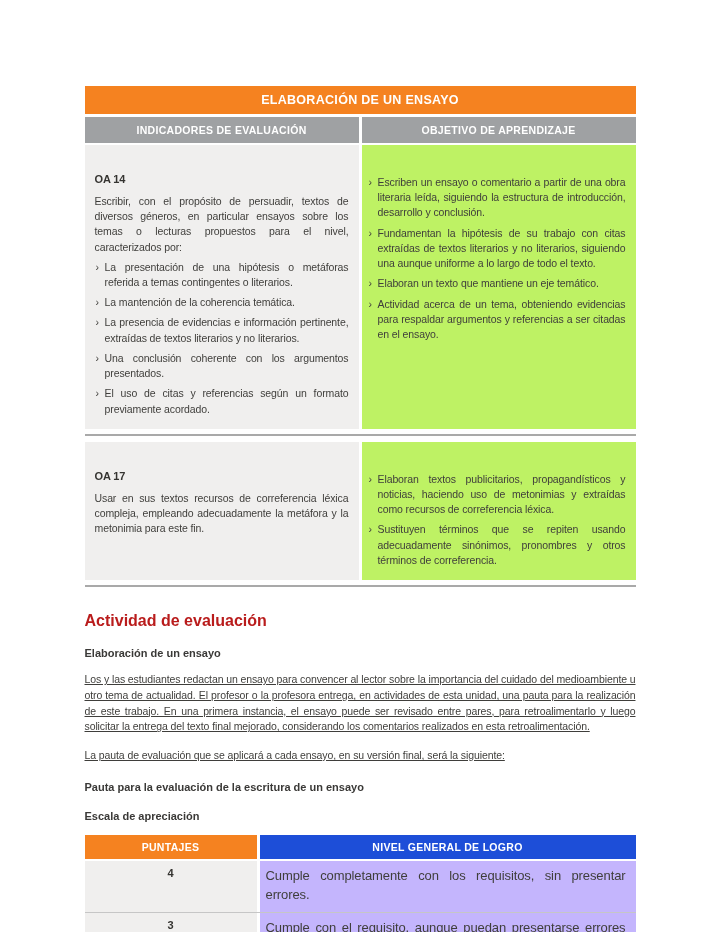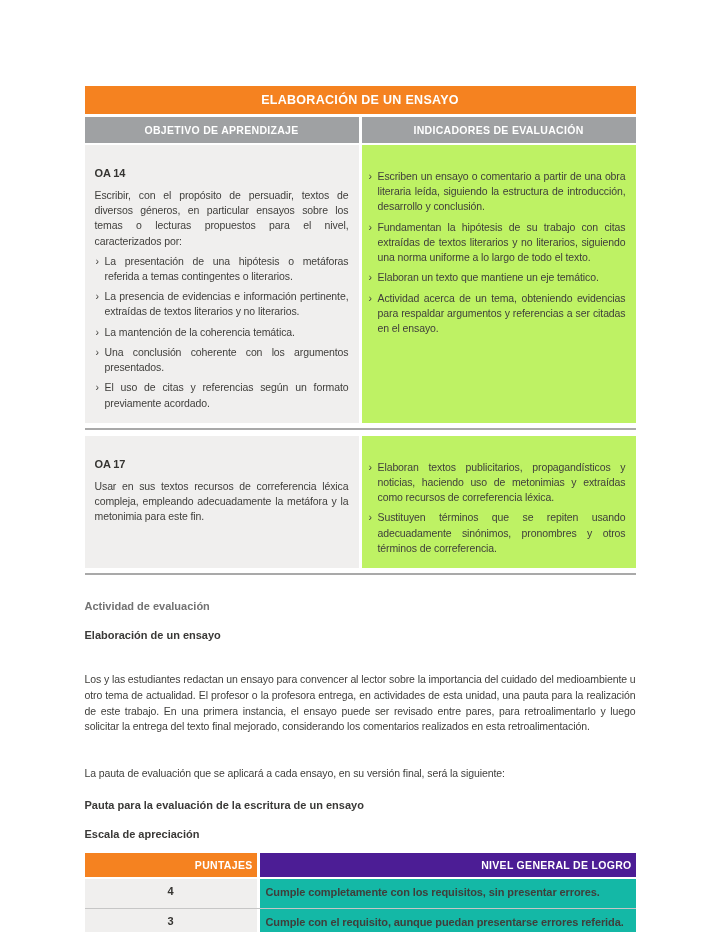--- a/index.html
+++ b/index.html
@@ -19,85 +19,85 @@
   }
   .headrow { display: grid; grid-template-columns: 1fr 1fr; column-gap: 3px; margin-top: 3px; }
   .head {
     background: #9fa1a3; color: #ffffff; text-align: center;
     font-size: 10.5px; font-weight: bold; letter-spacing: .3px;
     padding: 7px 4px;
   }
   .t1-grid { display: grid; grid-template-columns: 1fr 1fr; column-gap: 3px; margin-top: 2px; }
   .cell {
     font-size: 10.5px; line-height: 1.45; text-align: justify;
-    letter-spacing: -0.1px; padding: 19px 10px 12px;
+    letter-spacing: -0.1px; padding: 25px 10px 12px;
   }
   .cell.left  { background: #f0efee; }
   .cell.right { background: #bef264; padding-left: 6px; }
   .oa-code { font-weight: bold; font-size: 11px; margin: 2px 0 6px; color: #353431; }
   .cell p.intro { margin-bottom: 4px; }
   .bullet { position: relative; padding-left: 10px; margin-top: 5px; }
   .bullet::before { content: "\203A"; position: absolute; left: 1px; top: 0; color: #3f3e3b; }
   .rule-heavy { height: 2px; background: #a9a9a9; margin-top: 5px; }
   .t1-grid + .rule-heavy { margin-top: 5px; }
   .t1-grid.second { margin-top: 6px; }
 
   
-  .orange-h { color: #737373; font-size: 11px; font-weight: bold; margin-top: 25px; }
+  .orange-h { color: #b91c1c; font-size: 16px; font-weight: bold; margin-top: 25px; }
   .bold-h   { color: #3a3937; font-size: 11px; font-weight: bold; margin-top: 17px; }
-  p.body    { font-size: 10.5px; line-height: 1.5; text-align: justify; margin-top: 31px; letter-spacing: -0.1px; }
+  p.body    { font-size: 10.5px; line-height: 1.5; text-align: justify; margin-top: 13px; letter-spacing: -0.1px; text-decoration: underline; }
 
   
   .t2 { margin-top: 13px; }
   .t2-headrow { display: grid; grid-template-columns: 172px 1fr; column-gap: 3px; margin-bottom: 2px; }
   .t2-headrow .hc {
-    color: #fff; text-align: right; font-size: 10.5px; font-weight: bold;
+    color: #fff; text-align: center; font-size: 10.5px; font-weight: bold;
     letter-spacing: .3px; padding: 6px 4px;
   }
   .t2-headrow .hc.score { background: #f58220; }
-  .t2-headrow .hc.level { background: #4c1d95; }
+  .t2-headrow .hc.level { background: #1d4ed8; }
   .t2-row {
     display: grid; grid-template-columns: 172px 1fr; column-gap: 3px;
     border-bottom: 1px solid #c6c6c6;
   }
   .t2-score {
     background: #f0efee; text-align: center; font-weight: bold;
     font-size: 11px; padding: 6px 0; color: #353431;
   }
   .t2-level {
-    background: #14b8a6; font-size: 11px; line-height: 1.45;
-    text-align: justify; letter-spacing: -0.1px; padding: 6px 10px 7px 6px; font-weight: bold;
+    background: #c4b5fd; font-size: 13px; line-height: 1.45;
+    text-align: justify; letter-spacing: -0.1px; padding: 6px 10px 7px 6px;
   }
 </style>
 </head>
 <body>
 
 <div class="content">
 
   <div>
     <div class="t1-title">ELABORACIÓN DE UN ENSAYO</div>
 
     <div class="headrow">
+      <div class="head">INDICADORES DE EVALUACIÓN</div>
       <div class="head">OBJETIVO DE APRENDIZAJE</div>
-      <div class="head">INDICADORES DE EVALUACIÓN</div>
     </div>
 
     <div class="t1-grid">
       <div class="cell left">
         <div class="oa-code">OA 14</div>
         <p class="intro">Escribir, con el propósito de persuadir, textos de diversos géneros, en particular ensayos sobre los temas o lecturas propuestos para el nivel, caracterizados por:</p>
         <div class="bullet">La presentación de una hipótesis o metáforas referida a temas contingentes o literarios.</div>
+        <div class="bullet">La mantención de la coherencia temática.</div>
         <div class="bullet">La presencia de evidencias e información pertinente, extraídas de textos literarios y no literarios.</div>
-        <div class="bullet">La mantención de la coherencia temática.</div>
         <div class="bullet">Una conclusión coherente con los argumentos presentados.</div>
         <div class="bullet">El uso de citas y referencias según un formato previamente acordado.</div>
       </div>
       <div class="cell right">
         <div class="bullet">Escriben un ensayo o comentario a partir de una obra literaria leída, siguiendo la estructura de introducción, desarrollo y conclusión.</div>
-        <div class="bullet">Fundamentan la hipótesis de su trabajo con citas extraídas de textos literarios y no literarios, siguiendo una norma uniforme a lo largo de todo el texto.</div>
+        <div class="bullet">Fundamentan la hipótesis de su trabajo con citas extraídas de textos literarios y no literarios, siguiendo una aunque uniforme a lo largo de todo el texto.</div>
         <div class="bullet">Elaboran un texto que mantiene un eje temático.</div>
         <div class="bullet">Actividad acerca de un tema, obteniendo evidencias para respaldar argumentos y referencias a ser citadas en el ensayo.</div>
       </div>
     </div>
 
     <div class="rule-heavy"></div>
 
     <div class="t1-grid second">
       <div class="cell left">
         <div class="oa-code">OA 17</div>

